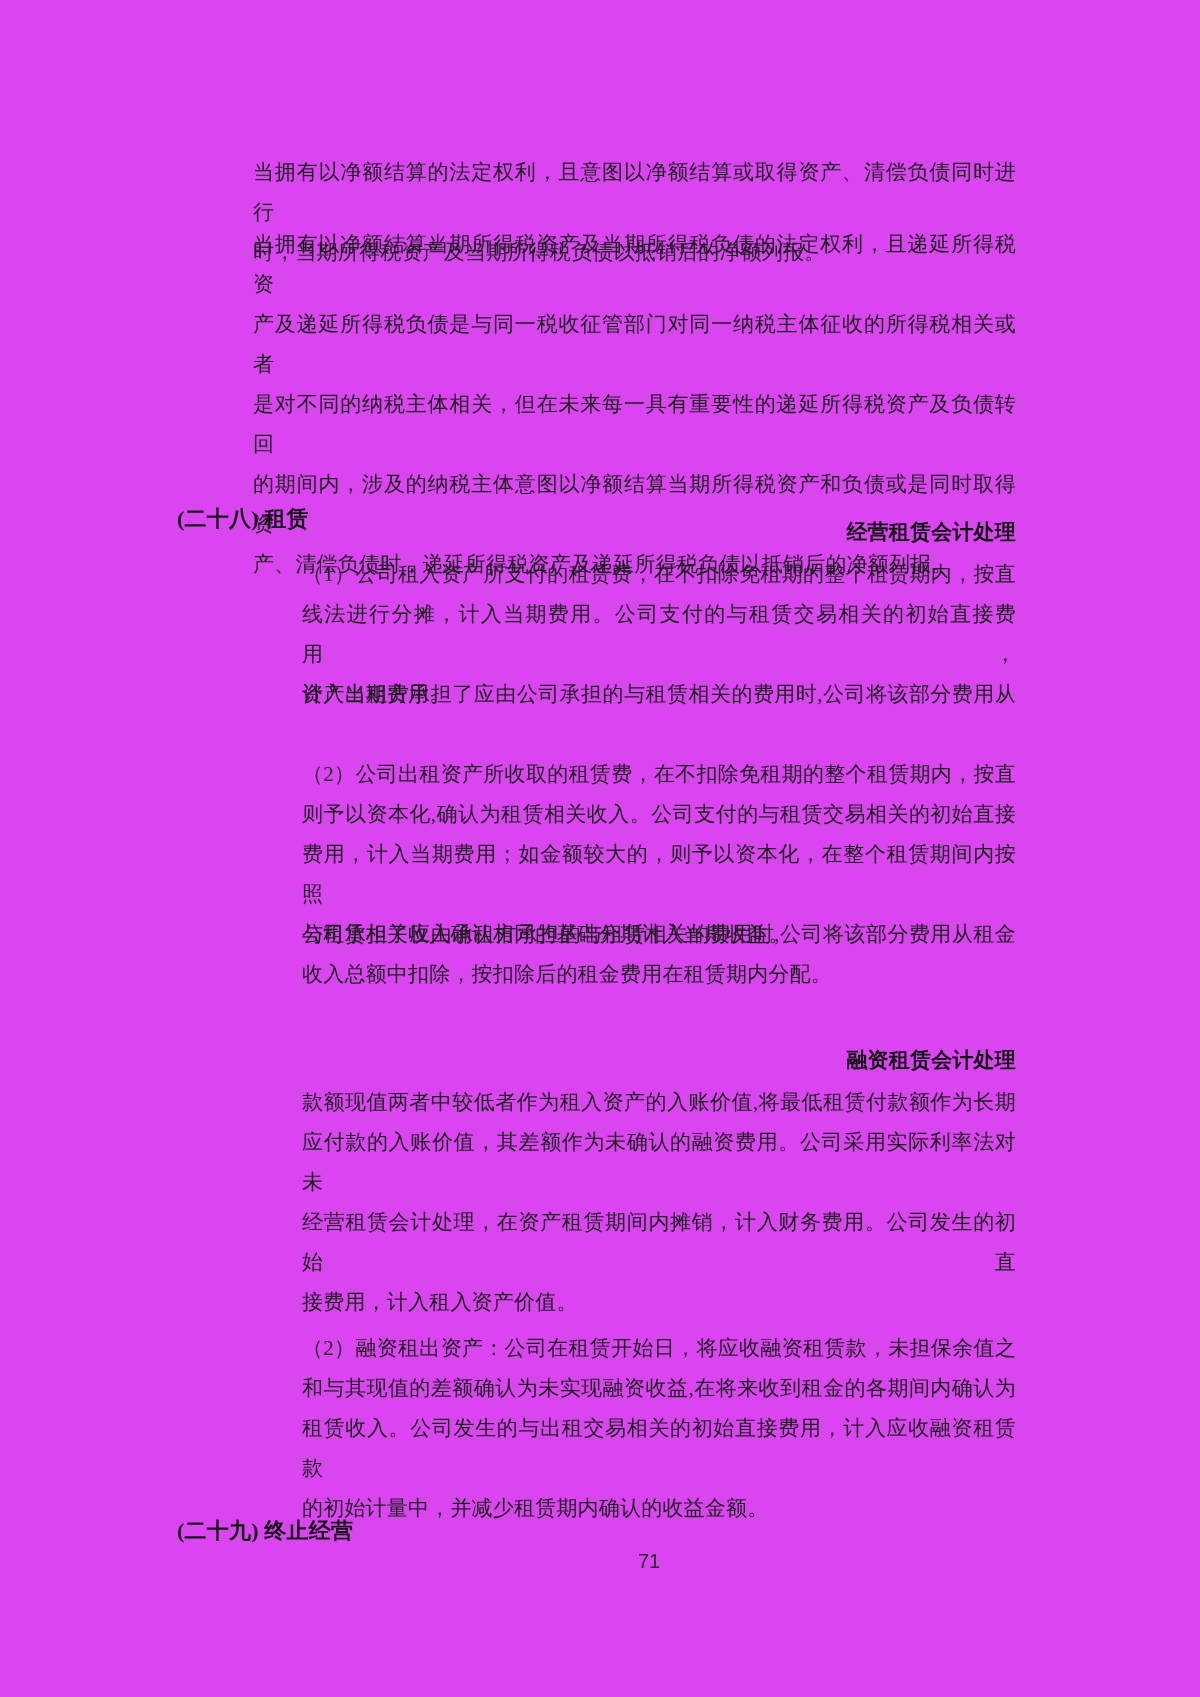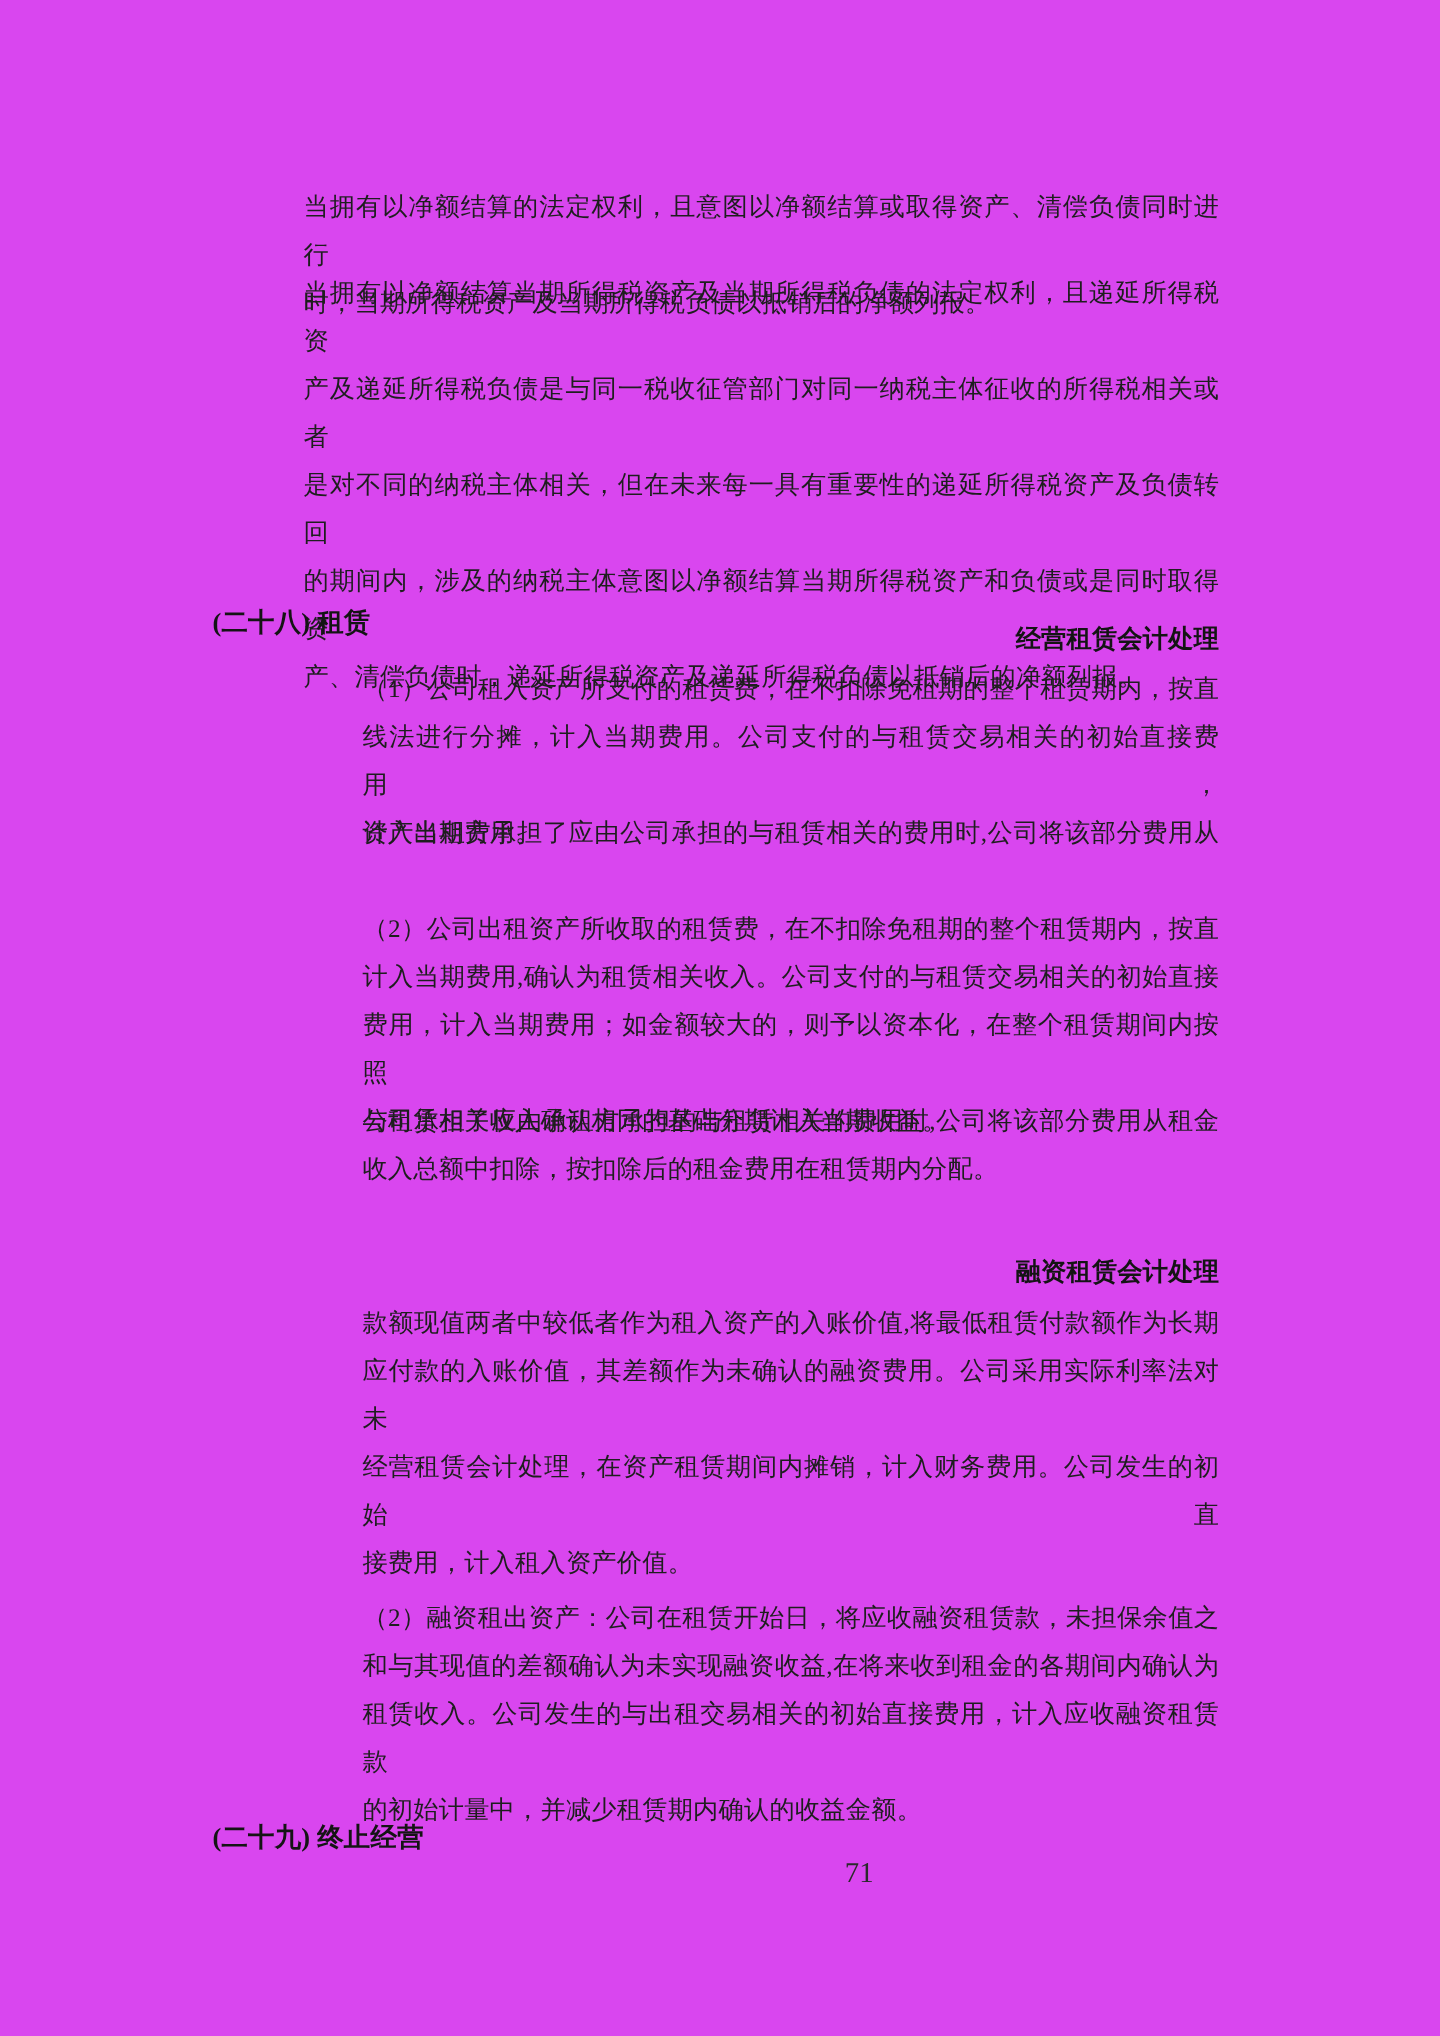--- a/index.html
+++ b/index.html
@@ -43,23 +43,23 @@
   .subheading {
     font-weight: bold;
     color: #141414;
     text-align: right;
   }
   .page-number {
     position: absolute;
     left: 638px;
     top: 1548px;
     width: 90px;
-    text-align: right;
-    font-family: Liberation Serif, serif;
-    font-size: 24px;
+    text-align: left;
+    font-family: Liberation Sans, sans-serif;
+    font-size: 20px;
     line-height: 26px;
     color: #2b2b2b;
   }
 </style>
 </head>
 <body>
 
 <div class="page">
 
   <div class="blk lvl1" style="top:152px">
@@ -84,21 +84,21 @@
     <div class="line">线法进行分摊，计入当期费用。公司支付的与租赁交易相关的初始直接费用，</div>
     <div class="line end">计入当期费用。</div>
   </div>
 
   <div class="blk lvl3" style="top:674px">
     <div class="line">资产出租方承担了应由公司承担的与租赁相关的费用时,公司将该部分费用从</div>
   </div>
 
   <div class="blk lvl3" style="top:754px">
     <div class="line">（2）公司出租资产所收取的租赁费，在不扣除免租期的整个租赁期内，按直</div>
-    <div class="line">计入当期费用,确认为租赁相关收入。公司支付的与租赁交易相关的初始直接</div>
+    <div class="line">则予以资本化,确认为租赁相关收入。公司支付的与租赁交易相关的初始直接</div>
     <div class="line">费用，计入当期费用；如金额较大的，则予以资本化，在整个租赁期间内按照</div>
     <div class="line end">与租赁相关收入确认相同的基础分期计入当期收益。</div>
   </div>
 
   <div class="blk lvl3" style="top:914px">
     <div class="line">公司承担了应由承租方承担的与租赁相关的费用时,公司将该部分费用从租金</div>
     <div class="line end">收入总额中扣除，按扣除后的租金费用在租赁期内分配。</div>
   </div>
 
   <div class="blk lvl1 subheading" style="top:1040px">融资租赁会计处理</div>

